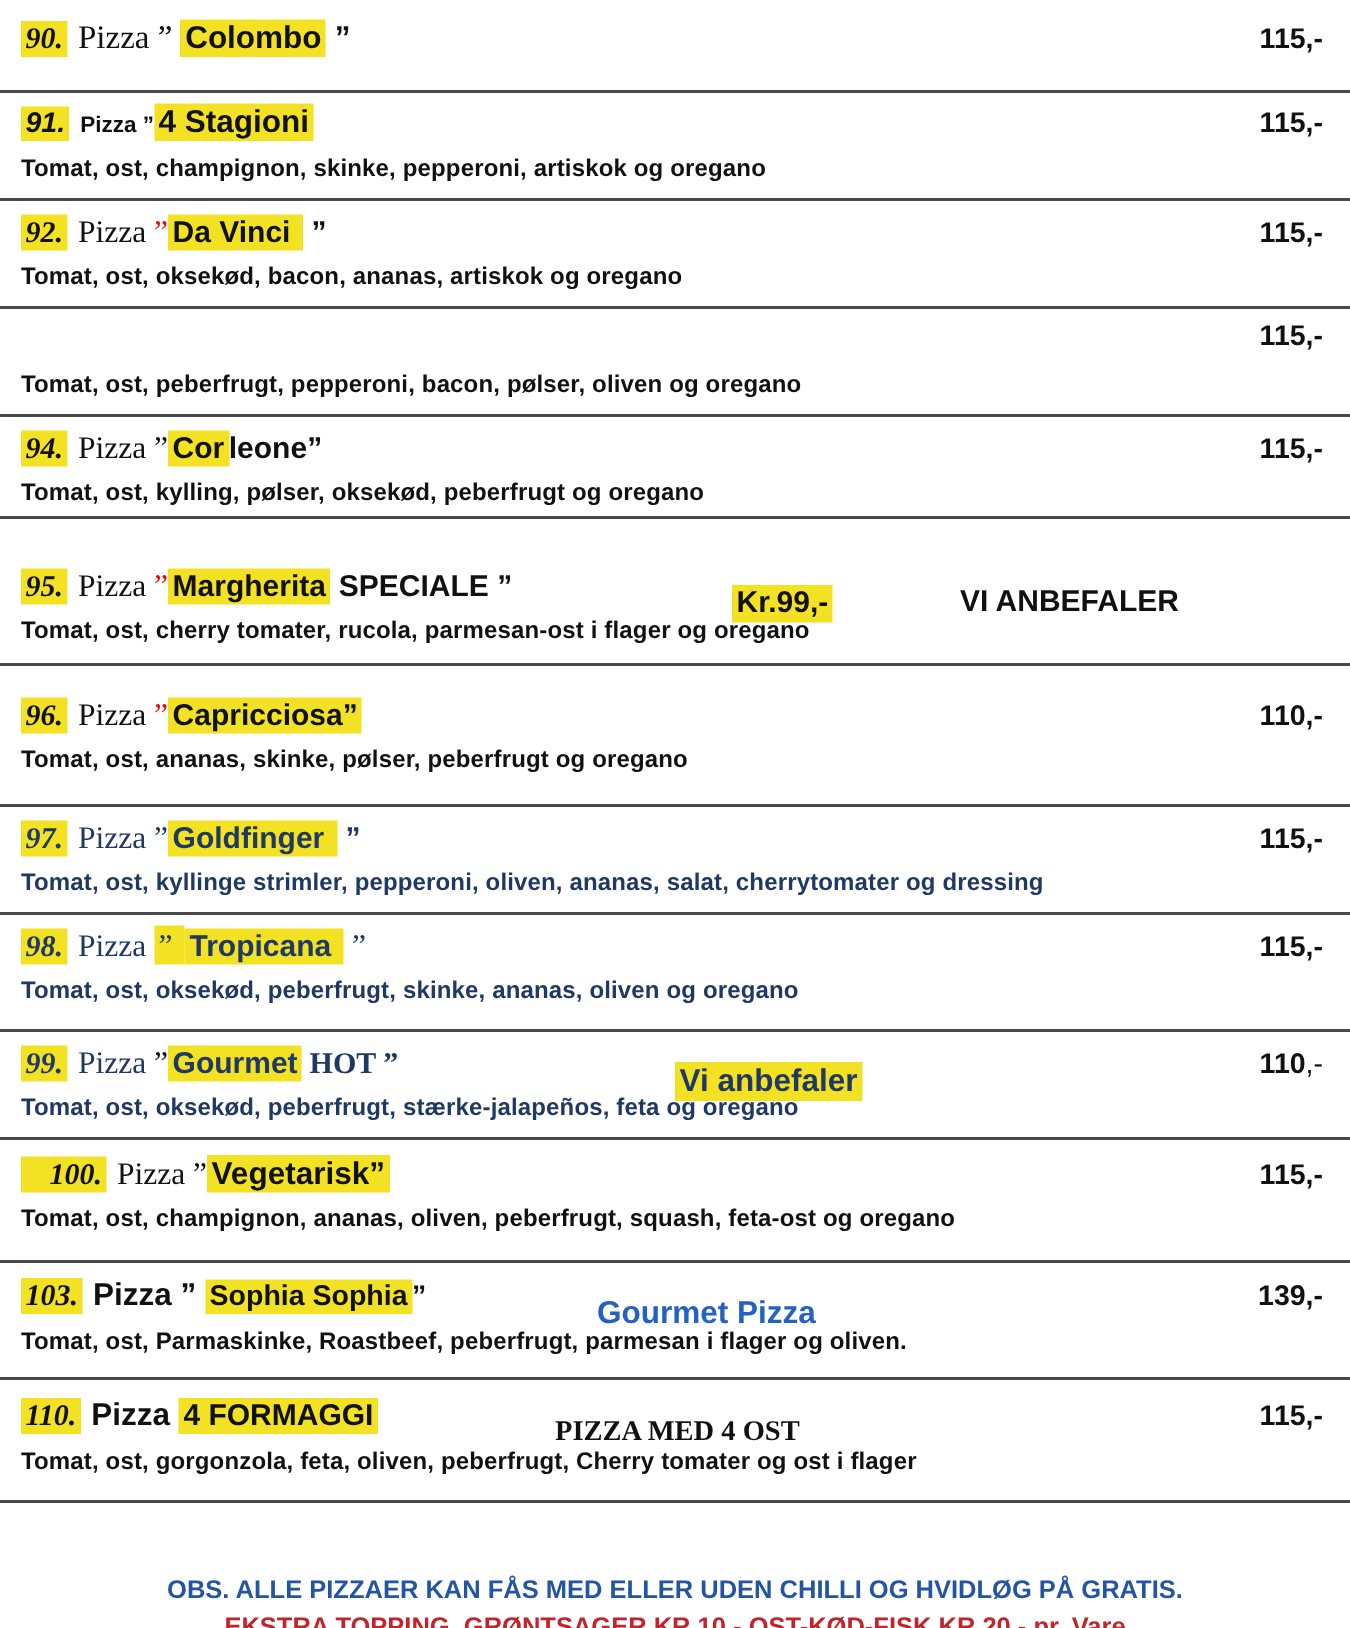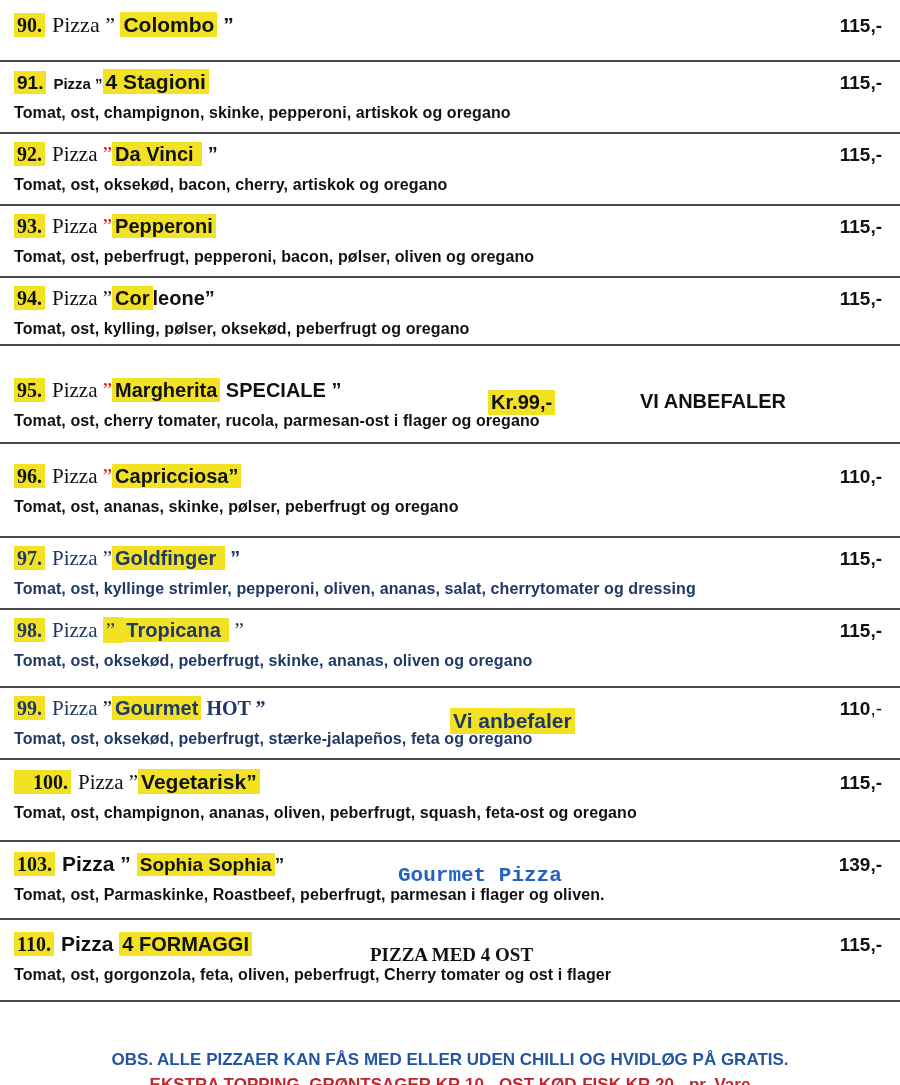--- a/index.html
+++ b/index.html
@@ -11,28 +11,28 @@
   .item:nth-child(5){padding-bottom:6px;}
   .item:nth-child(6){padding-top:32px;padding-bottom:12px;}
   .item:nth-child(7){padding-top:20px;padding-bottom:20px;}
   .item:nth-child(9){padding-bottom:16px;}
   .item:nth-child(11){padding-top:10px;padding-bottom:18px;}
   .item:nth-child(12){padding-top:10px;padding-bottom:14px;}
   .item:nth-child(13){padding-top:12px;padding-bottom:16px;}
   .row{display:flex;align-items:baseline;position:relative;min-height:30px;}
   .title{white-space:pre;}
   .title span{white-space:pre;}
-  .num{margin-right:7px;}
+  .num{margin-right:7px;font-style:italic;}
   .serif{font-family:"Liberation Serif",serif;}
   .sans{font-family:"Liberation Sans",sans-serif;}
   .b{font-weight:700;}
   .hl{background:#f3e223;padding:1px 3px;}
   .c-red{color:#e80c0c;}
   .c-black{color:#111;}
-  .c-blue{color:#2361c5;font-family:Liberation Mono, monospace;}
+  .c-blue{color:#2361c5;}
   .item.navy{color:#1f3864;}
   .price{margin-left:auto;font-weight:700;font-size:19px;color:#111;white-space:nowrap;}
   .item:nth-child(10) .price-suffix{font-weight:400;}
   .desc{font-weight:700;font-size:16px;margin-top:4px;letter-spacing:.1px;}
   .extra{position:absolute;top:12px;white-space:nowrap;}
   .item:nth-child(6) .extra-0{left:474px;}
   .item:nth-child(6) .extra-1{left:626px;}
   .item:nth-child(10) .extra-0{left:436px;}
   .item:nth-child(12) .extra-0{left:384px;}
   .item:nth-child(13) .extra-0{left:356px;}
@@ -56,25 +56,24 @@
           <div class="title"><span class="num b hl sans" style="font-size: 19px;">91.</span><span class="sans b" style="font-size: 15px;">Pizza </span><span class="sans b" style="font-size: 15px;">”</span><span class="sans b hl" style="font-size: 21px;">4 Stagioni</span></div>
           <span class="price"><span class="price-main">115</span><span class="price-suffix">,-</span></span>
         </div>
         <div class="desc">Tomat, ost, champignon, skinke, pepperoni, artiskok og oregano</div>
       </section>
       <section class="item">
         <div class="row">
           <div class="title"><span class="num b hl serif" style="font-size: 20px;">92.</span><span class="serif" style="font-size: 21px;">Pizza </span><span class="serif c-red" style="font-size: 21px;">”</span><span class="sans b hl" style="font-size: 20px;">Da Vinci </span><span class="sans b" style="font-size: 20px;"> ”</span></div>
           <span class="price"><span class="price-main">115</span><span class="price-suffix">,-</span></span>
         </div>
-        <div class="desc">Tomat, ost, oksekød, bacon, cherry, artiskok og oregano</div>
+        <div class="desc">Tomat, ost, oksekød, bacon, ananas, artiskok og oregano</div>
       </section>
       <section class="item">
         <div class="row">
-          <div class="title"><span class="num b hl serif" style="font-size: 20px;">93.</span><span class="serif" style="font-size: 21px;">Pizza </span><span class="serif c-red" style="font-size: 21px;">”</span><span class="sans b hl" style="font-size: 20px;">Pepperoni</span></div>
           <span class="price"><span class="price-main">115</span><span class="price-suffix">,-</span></span>
         </div>
         <div class="desc">Tomat, ost, peberfrugt, pepperoni, bacon, pølser, oliven og oregano</div>
       </section>
       <section class="item">
         <div class="row">
           <div class="title"><span class="num b hl serif" style="font-size: 20px; margin-top: 40px;">94.</span><span class="serif" style="font-size: 21px;">Pizza </span><span class="serif" style="font-size: 21px;">”</span><span class="sans b hl" style="font-size: 20px;">Cor</span><span class="sans b" style="font-size: 20px;">leone”</span></div>
           <span class="price"><span class="price-main">115</span><span class="price-suffix">,-</span></span>
         </div>
         <div class="desc">Tomat, ost, kylling, pølser, oksekød, peberfrugt og oregano</div>

